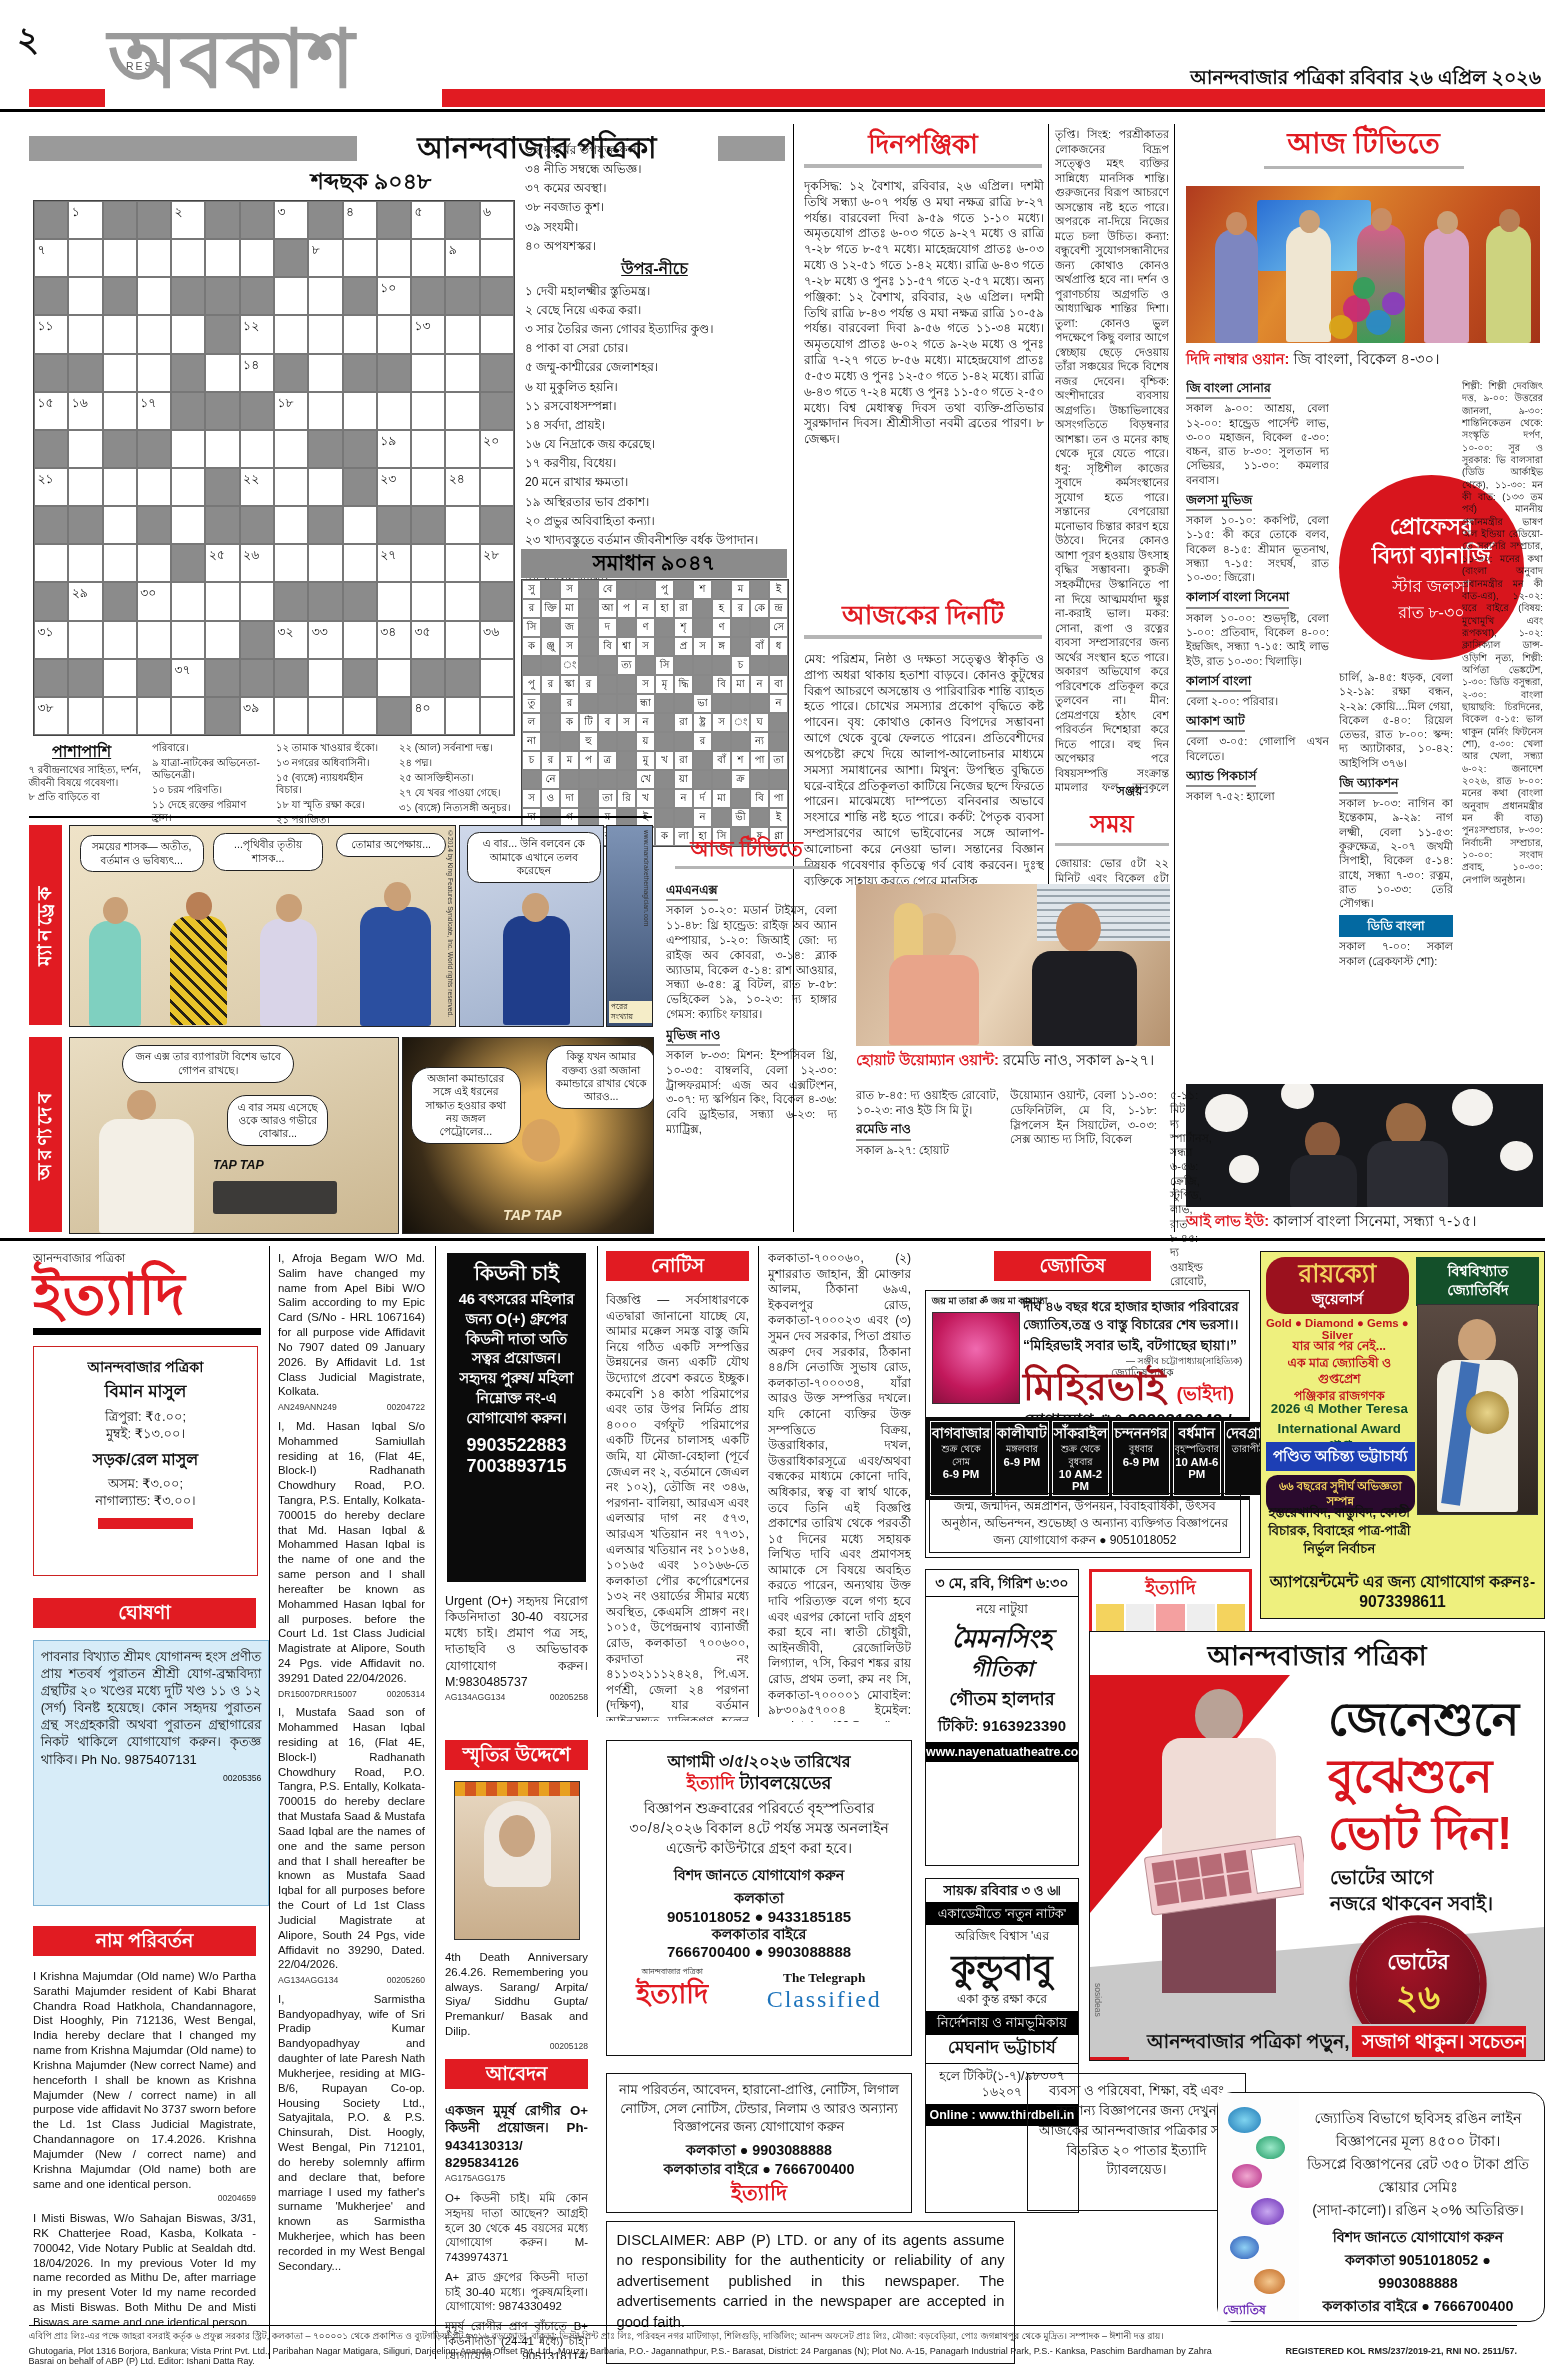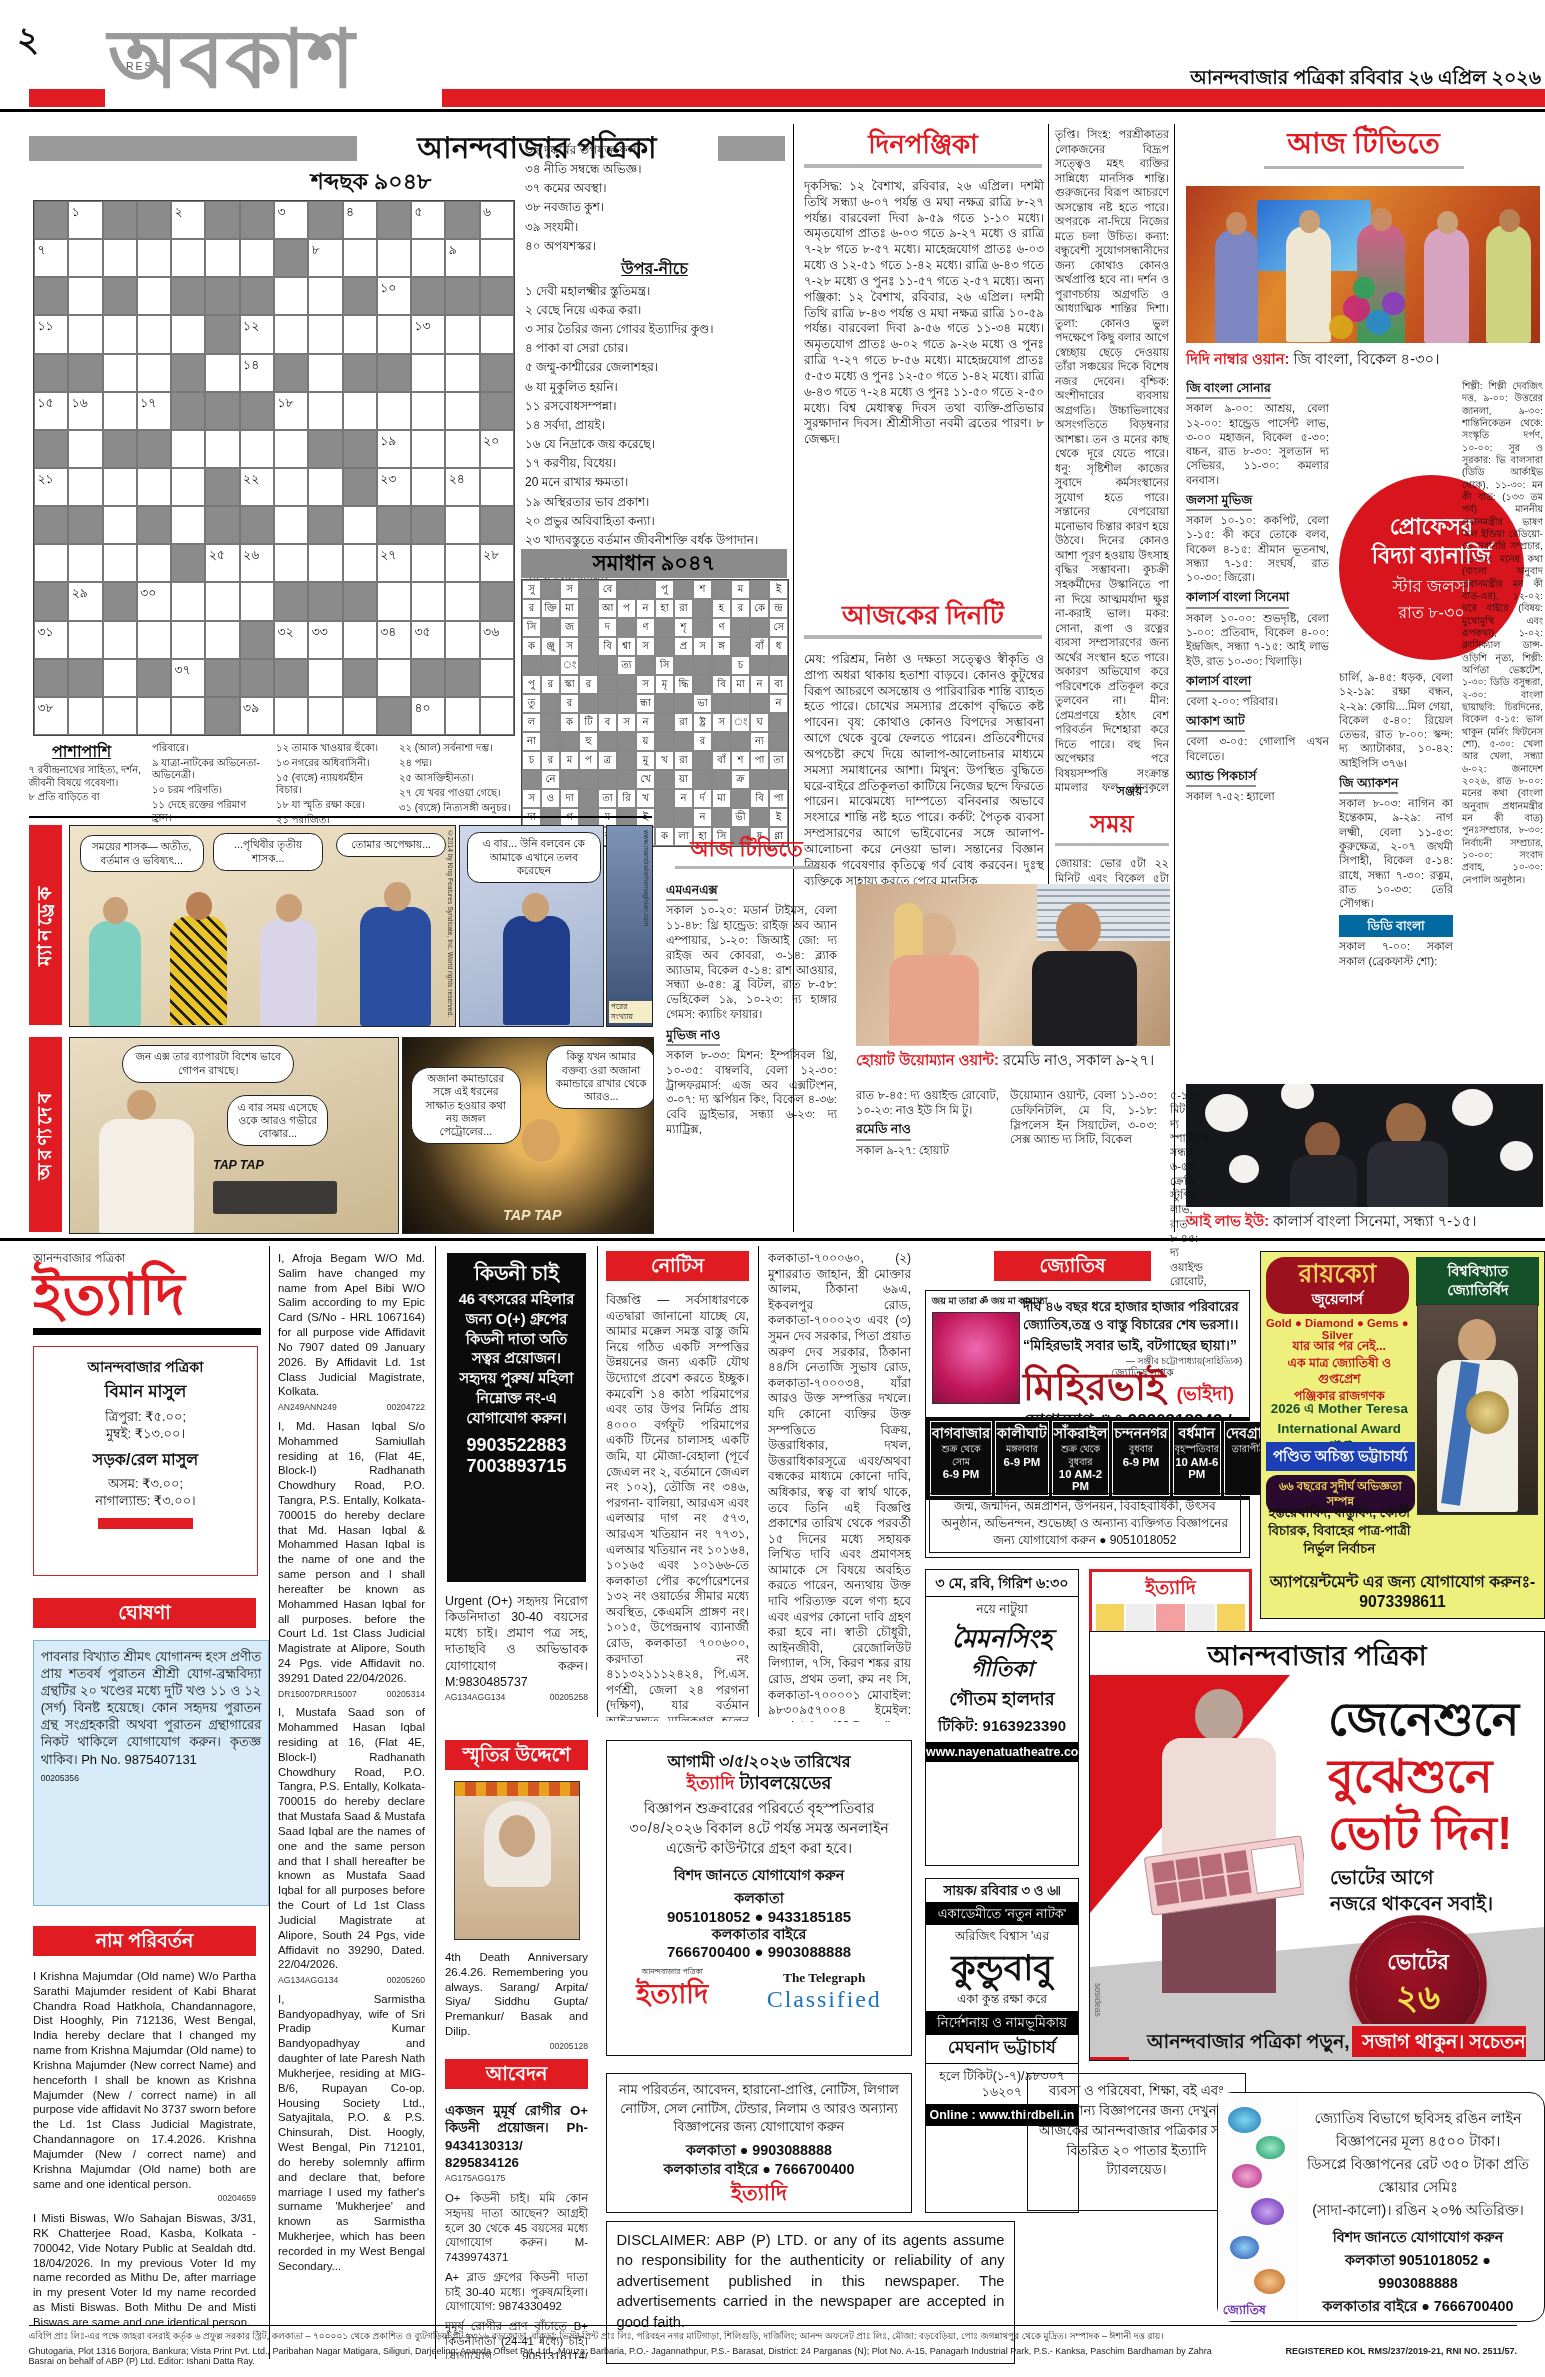--- a/index.html
+++ b/index.html
@@ -806,21 +806,21 @@
   <div class="bn" style="font-size:13px;margin-top:4.8px;">ত্রিপুরা: ₹৫.০০;</div>
   <div class="bn" style="font-size:13px;">মুম্বই: ₹১৩.০০।</div>
   <div class="bn" style="font-size:16px;font-weight:bold;margin-top:6.7px;">সড়ক/রেল মাসুল</div>
   <div class="bn" style="font-size:13px;margin-top:4.8px;">অসম: ₹৩.০০;</div>
   <div class="bn" style="font-size:13px;">নাগাল্যান্ড: ₹৩.০০।</div>
   <div style="width:95px;height:10.5px;background:#e11b22;margin:8.6px auto 0;"></div>
 </div>
 <div class="abs small-red-h bn" style="left:33px;top:1598px;width:223px;">ঘোষণা</div>
 <div class="abs bn just" style="left:33px;top:1640px;width:236px;height:266px;background:#d7ecf8;border:1px solid #7fb3d4;padding:6.7px;font-size:13px;box-sizing:border-box;">
   <span>পাবনার বিখ্যাত শ্রীমৎ যোগানন্দ হংস প্রণীত প্রায় শতবর্ষ পুরাতন শ্রীশ্রী যোগ-ব্রহ্মবিদ্যা গ্রন্থটির ২০ খণ্ডের মধ্যে দুটি খণ্ড ১১ ও ১২ (সর্গ) বিনষ্ট হয়েছে। কোন সহৃদয় পুরাতন গ্রন্থ সংগ্রহকারী অথবা পুরাতন গ্রন্থাগারের নিকট থাকিলে যোগাযোগ করুন। কৃতজ্ঞ থাকিব। Ph No. 9875407131</span>
-  <div style="text-align:left;font-size:8.6px;margin-top:4.8px;">00205356</div>
+  <div style="text-align:right;font-size:8.6px;margin-top:4.8px;">00205356</div>
 </div>
 <div class="abs small-red-h bn" style="left:33px;top:1926px;width:223px;">নাম পরিবর্তন</div>
 <div class="abs cls just" style="left:33px;top:1969px;width:223px;height:399px;overflow:hidden;">
   <span>I Krishna Majumdar (Old name) W/o Partha Sarathi Majumder resident of Kabi Bharat Chandra Road Hatkhola, Chandannagore, Dist Hooghly, Pin 712136, West Bengal, India hereby declare that I changed my name from Krishna Majumdar (Old name) to Krishna Majumder (New correct Name) and henceforth I shall be known as Krishna Majumder (New / correct name) in all purpose vide affidavit No 3737 sworn before the Ld. 1st Class Judicial Magistrate, Chandannagore on 17.4.2026. Krishna Majumder (New / correct name) and Krishna Majumdar (Old name) both are same and one identical person.</span>
   <div class="cls-id">
       <span></span>
       <span>00204659</span>
     </div>
   <span>I Misti Biswas, W/o Sahajan Biswas, 3/31, RK Chatterjee Road, Kasba, Kolkata - 700042, Vide Notary Public at Sealdah dtd. 18/04/2026. In my previous Voter Id my name recorded as Mithu De, after marriage in my present Voter Id my name recorded as Misti Biswas. Both Mithu De and Misti Biswas are same and one identical person.</span>
 </div>

